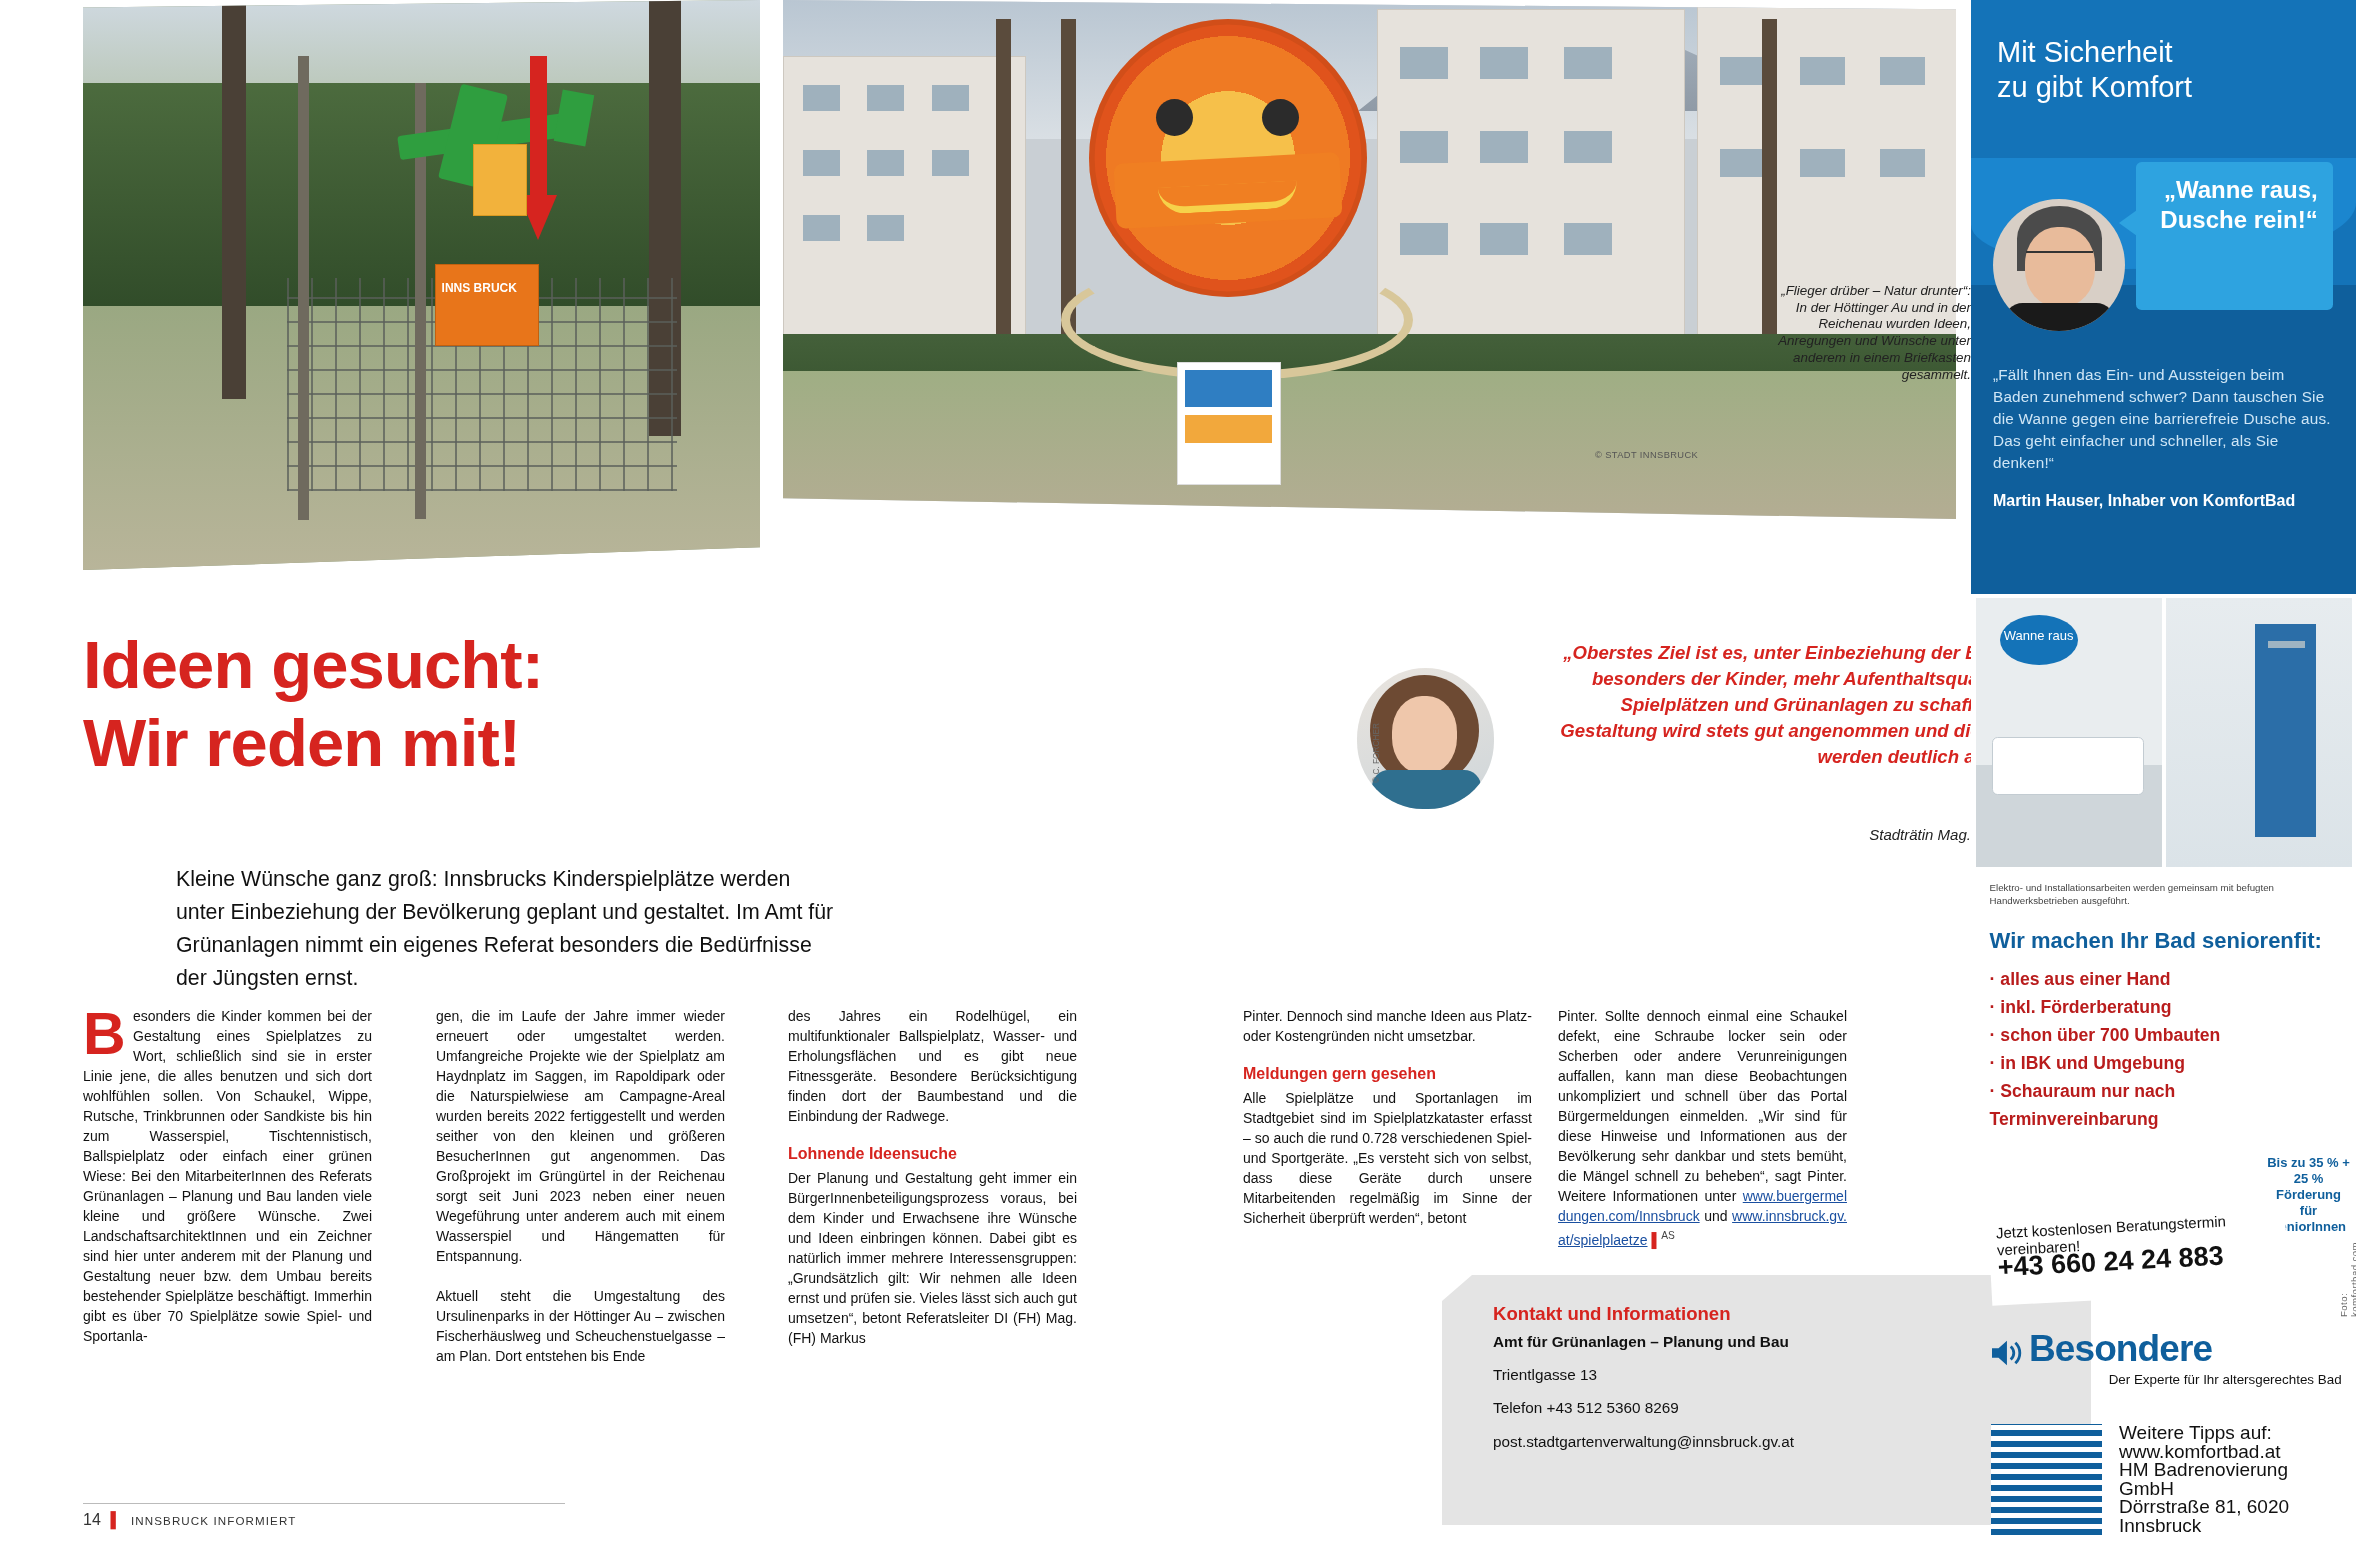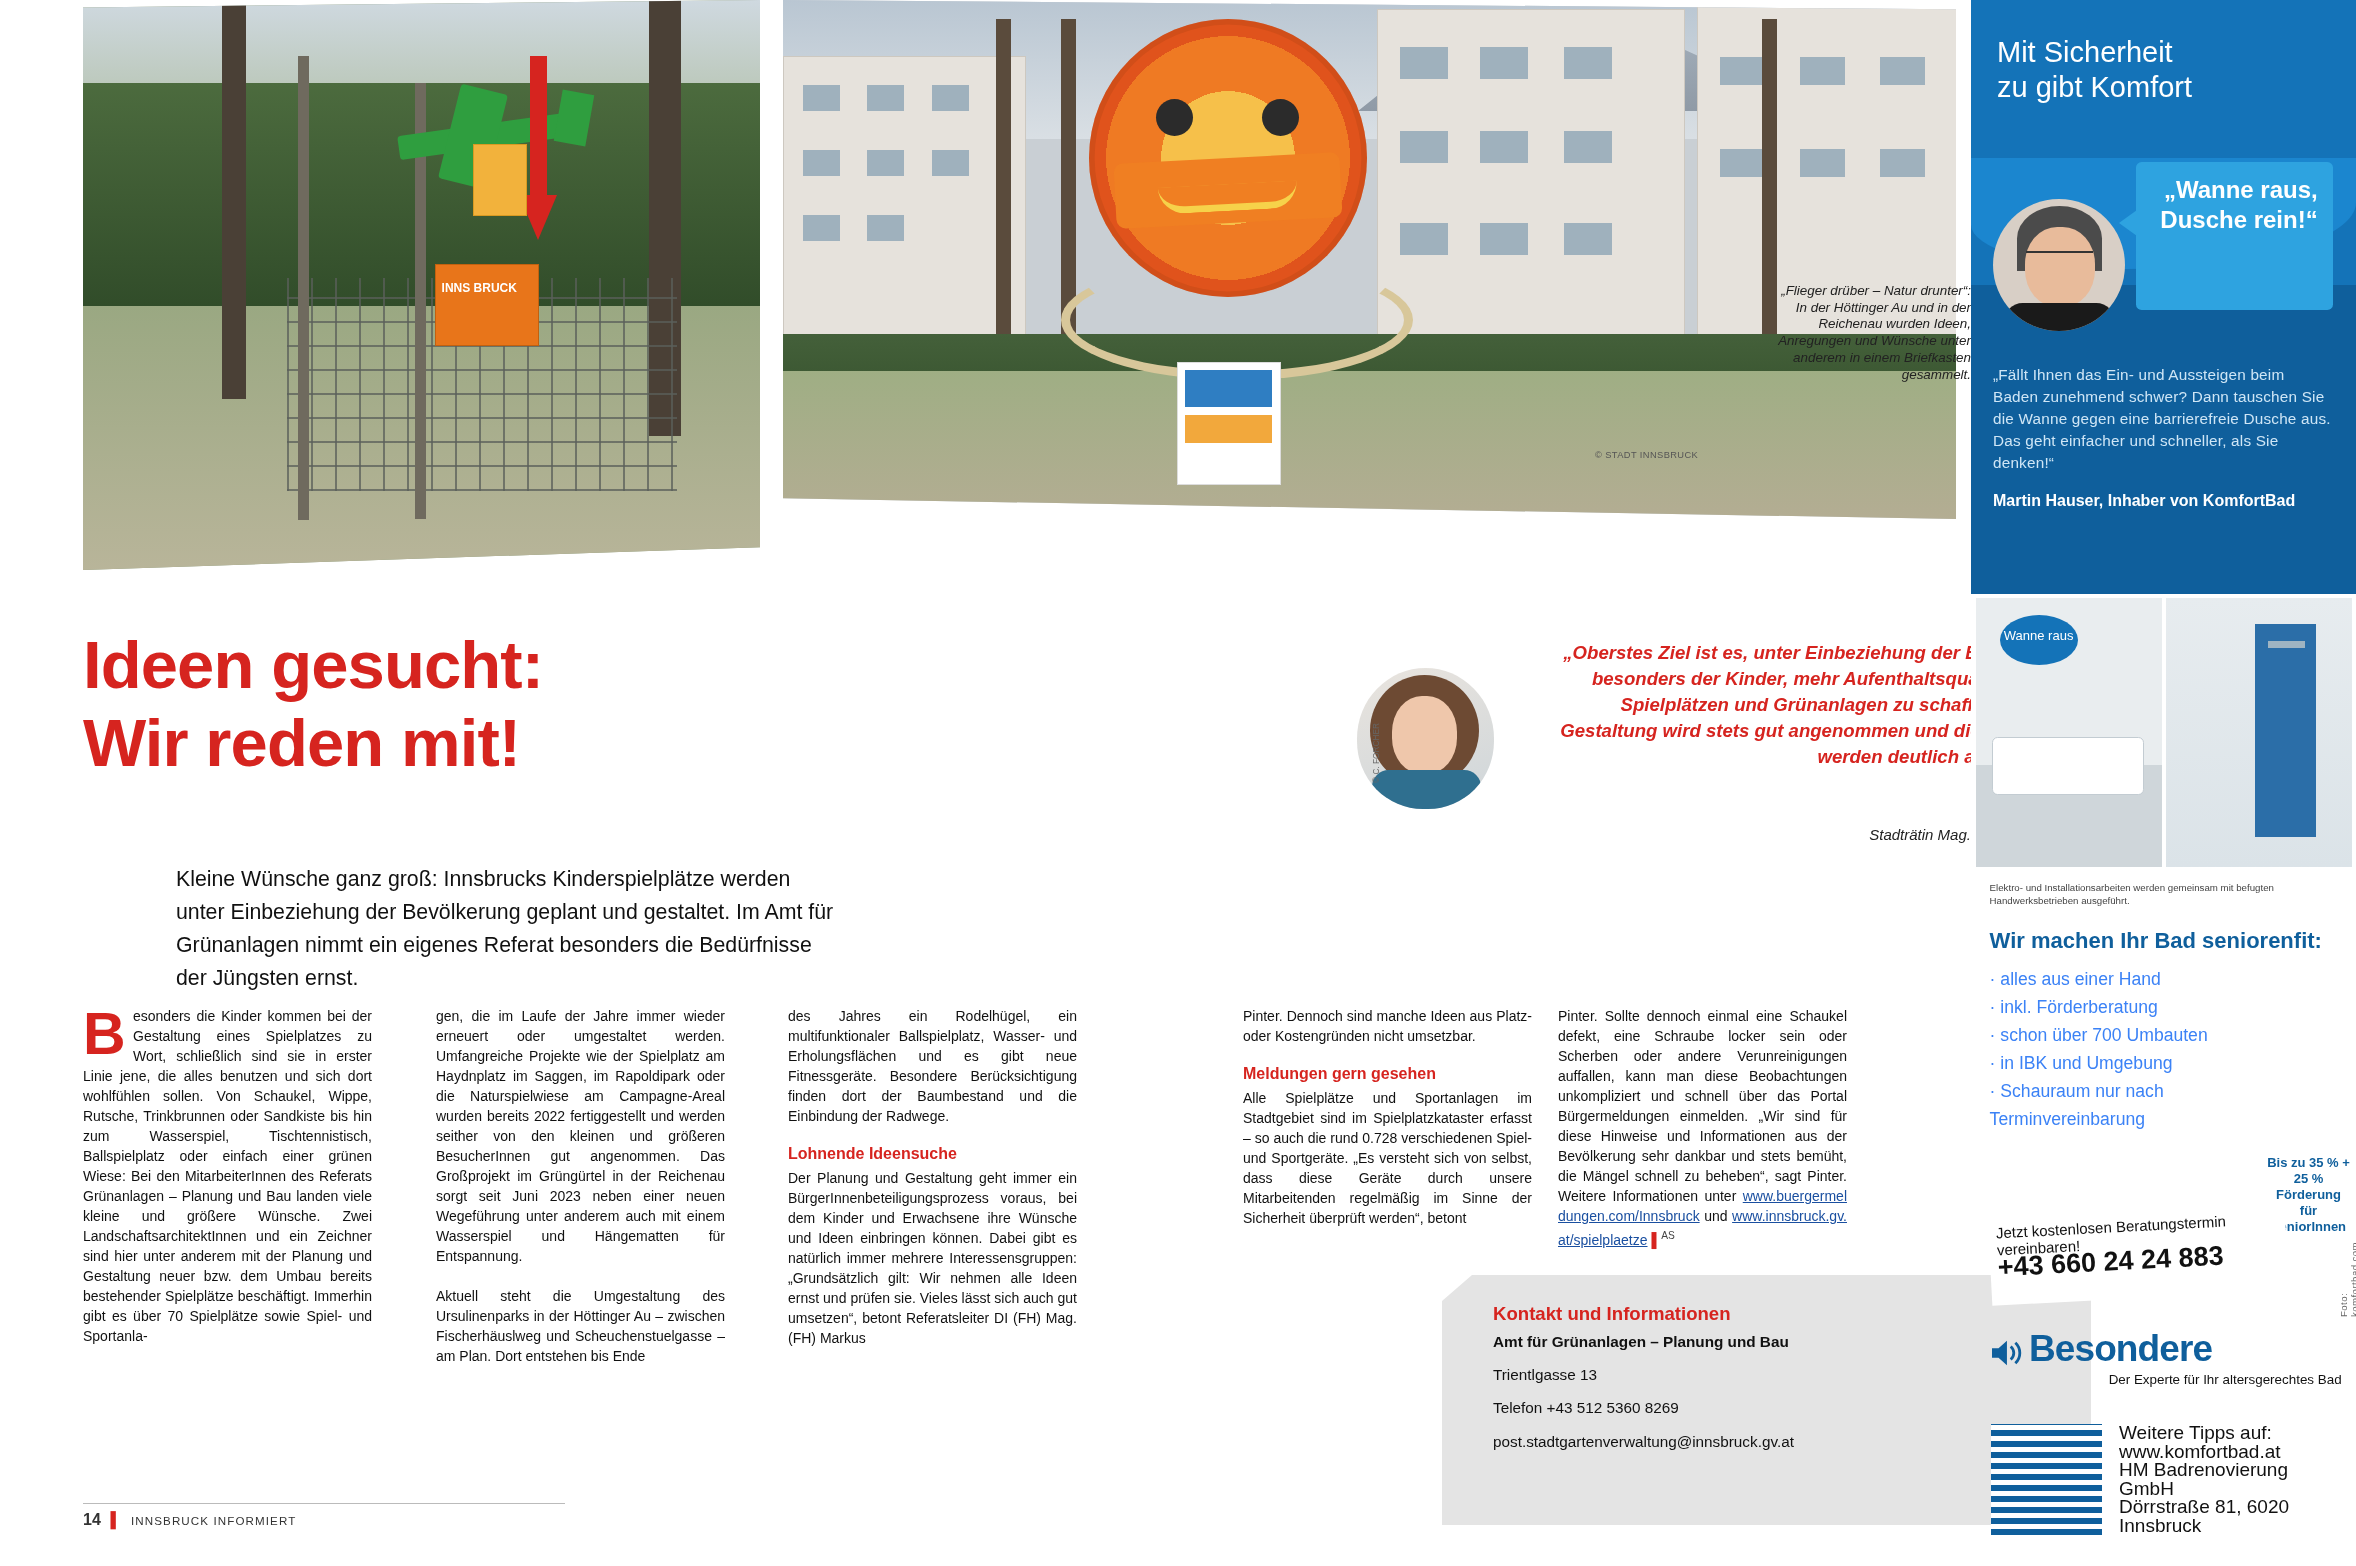--- a/index.html
+++ b/index.html
@@ -98,21 +98,21 @@
 
   
   .kontakt{position:absolute;left:1442px;top:1275px;width:649px;height:250px;background:#e4e4e4;
      clip-path:polygon(30px 0, 100% 0, 100% 100%, 0 100%, 0 26px);}
   .kontakt .kt-title{position:absolute;left:51px;top:28px;color:#d6241f;font-weight:bold;font-size:18.6px;}
   .kontakt .kt-sub{position:absolute;left:51px;top:58px;font-weight:bold;font-size:15.3px;color:#111;}
   .kontakt .kt-line{position:absolute;left:51px;font-size:15.3px;color:#111;}
 
   
   .footer{position:absolute;left:83px;top:1503px;width:482px;border-top:1.9px solid #bbb;padding-top:7.4px;}
-  .pgnum{font-weight:bold;font-size:16px;color:#333;}
+  .pgnum{font-weight:normal;font-size:16px;color:#333;}
   .slash{color:#d6241f;font-weight:bold;margin:0 5.6px;}
   .foottext{font-size:11.6px;letter-spacing:1.1px;color:#333;}
 
   
   .ad{position:absolute;left:1971px;top:0;width:385px;height:1263px;background:#ffffff;}
   .ad-top{position:absolute;left:0;top:0;width:385px;height:594px;background:linear-gradient(180deg,#1473b8 0%,#1473b8 48%,#0f5f9c 48%,#0f5f9c 100%);}
   .ad-top .wave{position:absolute;left:0;top:158px;width:385px;height:111px;background:#1b86cf;border-radius:0 0 60% 40%;}
   .ad-title{position:absolute;left:26px;top:35px;width:343px;color:#fff;font-size:29px;line-height:35px;font-weight:300;}
   .ad-portrait{position:absolute;left:22px;top:199px;width:132px;height:132px;border-radius:50%;background:#d8cfc6;overflow:hidden;}
   .ap-hair{position:absolute;left:24px;top:7.4px;width:85px;height:65px;border-radius:50% 50% 0 0;background:#4b4b4b;}
@@ -128,21 +128,21 @@
   .ad-img{position:absolute;top:0;width:186px;height:269px;background:#dfe5e8;overflow:hidden;}
   .ad-img.left{left:4.6px;background:linear-gradient(180deg,#e9edef 0%,#e9edef 62%,#cfd6da 62%,#cfd6da 100%);}
   .ad-img.right{left:195px;background:linear-gradient(180deg,#e7ecef 0%,#dbe3e8 100%);}
   .tub{position:absolute;left:16.7px;top:139px;width:150px;height:56px;background:#fff;border:0.9px solid #c3ccd2;border-radius:5.6px;}
   .shower-panel{position:absolute;left:89px;top:26px;width:61px;height:213px;background:#2b6ea8;}
   .shower-head{position:absolute;left:102px;top:43px;width:37px;height:7.4px;background:#9fb4c2;}
   .badge{position:absolute;top:16.7px;width:78px;height:50px;border-radius:50%;background:#1473b8;color:#fff;font-size:13px;line-height:16px;text-align:center;padding-top:13px;box-sizing:border-box;}
   .badge.b1{left:24px;}
   .ad-discl{position:absolute;left:18.6px;top:881px;width:352px;font-size:9.7px;line-height:13px;color:#444;}
   .ad-h2{position:absolute;left:18.6px;top:928px;width:362px;color:#0f5f9c;font-weight:bold;font-size:22px;}
-  .ad-list{position:absolute;left:18.6px;top:965px;width:278px;color:#3b82f6;font-size:17.6px;line-height:28px;}
+  .ad-list{position:absolute;left:18.6px;top:965px;width:278px;color:#b91c1c;font-size:17.6px;line-height:28px;font-weight:bold;}
   .ad-fund{position:absolute;left:295px;top:1155px;width:85px;text-align:center;color:#0f5f9c;font-size:13px;line-height:16px;font-weight:bold;}
   .ad-cta{position:absolute;left:18.6px;top:1215px;width:297px;height:83px;background:#fff;transform:rotate(-3deg);}
   .ad-cta .l1{position:absolute;left:7.4px;top:1.9px;font-size:15px;color:#111;}
   .ad-cta .l2{position:absolute;left:7.4px;top:30px;font-size:27px;font-weight:bold;color:#111;}
   .ad-brand{position:absolute;left:18.6px;top:1328px;width:352px;}
   .ad-brand .logo{font-size:37px;font-weight:bold;color:#0f5f9c;letter-spacing:-0.9px;}
   .ad-brand .spk{display:inline-block;width:32px;height:28px;margin-right:7.4px;vertical-align:-5.6px;}
   .ad-brand .tag{font-size:13.4px;color:#111;text-align:right;margin-top:1.9px;}
   .qr{position:absolute;left:20.4px;top:1424px;width:111px;height:111px;background:
      repeating-linear-gradient(0deg,#0f5f9c 0 5.6px,#fff 5.6px 11px),

